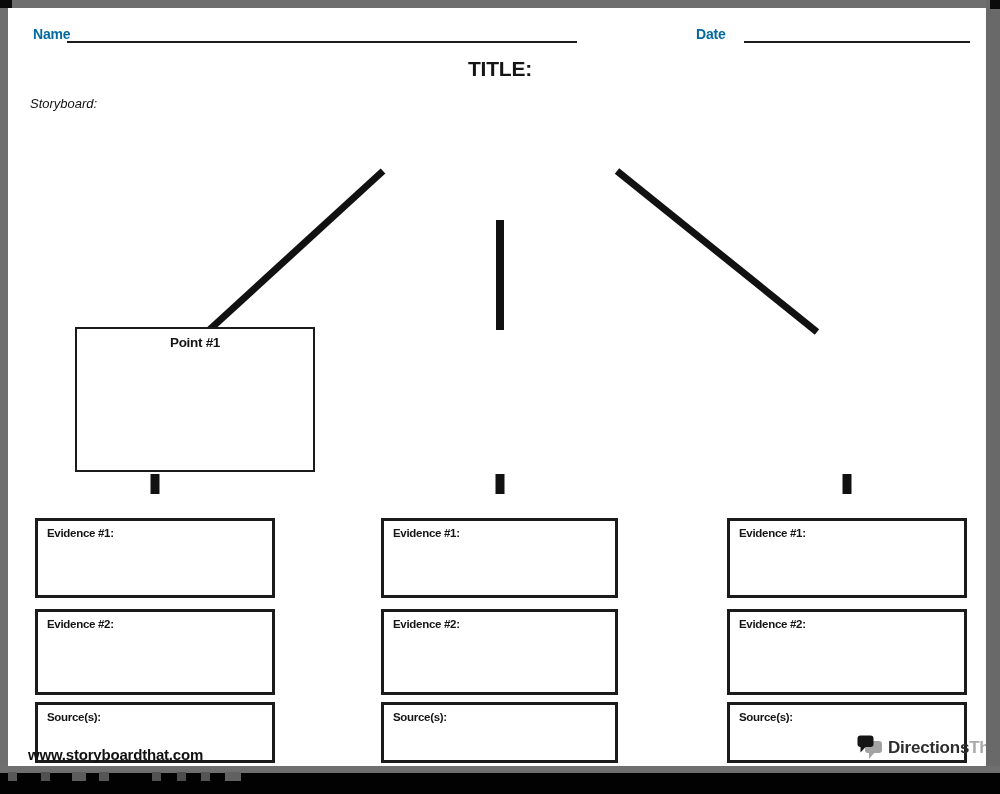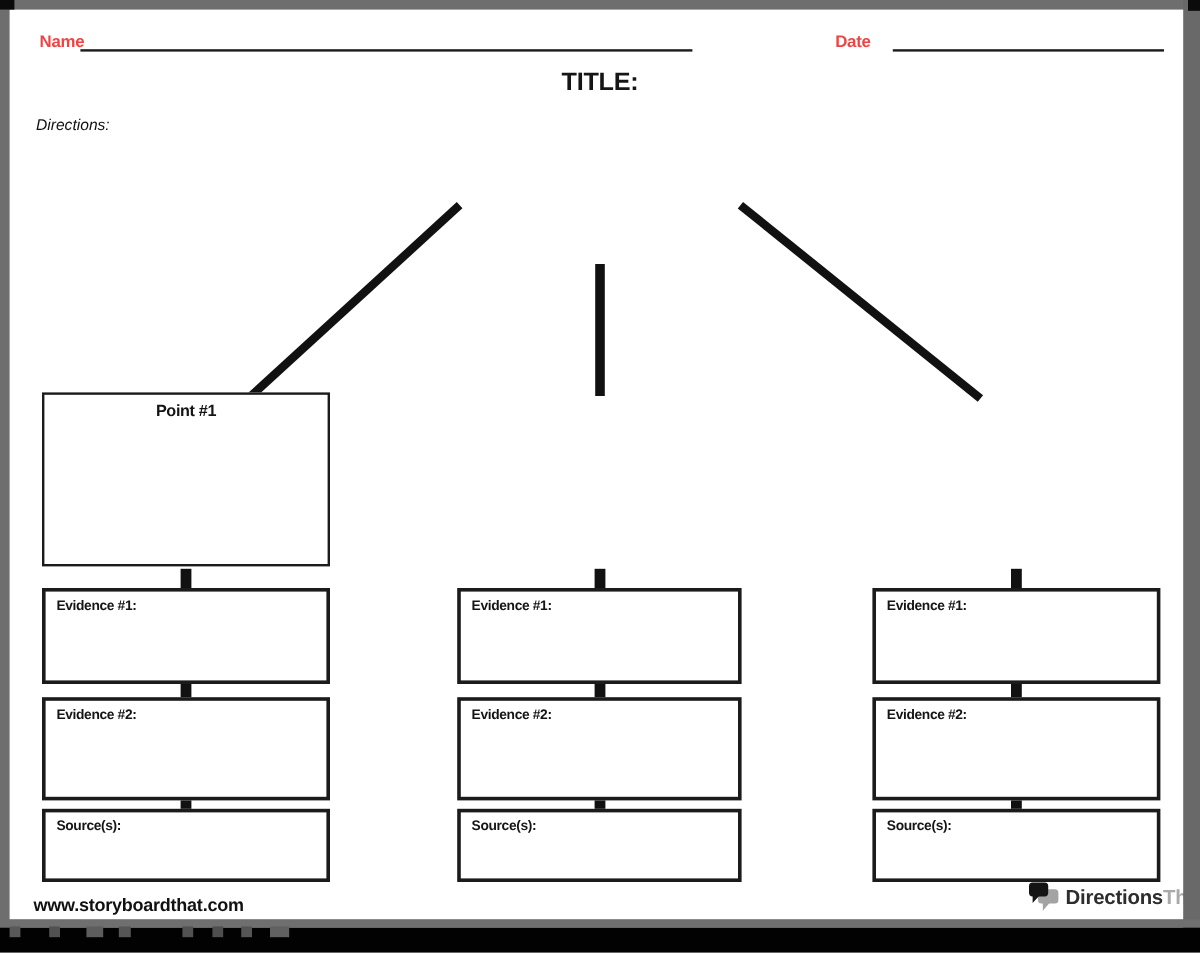--- a/index.html
+++ b/index.html
@@ -10,38 +10,38 @@
   .edge-top{position:absolute;left:0;top:0;width:1000px;height:8px;background:#6e6e6e;z-index:5;}
   .corner-tl{position:absolute;left:0;top:0;width:12px;height:8px;background:#0b0b0b;z-index:6;}
   .corner-tr{position:absolute;left:990px;top:0;width:10px;height:9px;background:#0b0b0b;z-index:6;}
   .edge-left{position:absolute;left:0;top:0;width:8px;height:773px;background:#6e6e6e;z-index:5;}
   .edge-right{position:absolute;left:986px;top:0;width:14px;height:773px;background:#696969;z-index:5;}
   .band-gray{position:absolute;left:0;top:766px;width:1000px;height:7px;background:#6f6f6f;z-index:5;}
   .bar-black{position:absolute;left:0;top:773px;width:1000px;height:21px;background:#020202;z-index:6;}
   .tb-ic{position:absolute;top:772px;height:9px;z-index:7;}
 
   
-  .lbl{position:absolute;font-weight:bold;font-size:14px;color:#ef4444;letter-spacing:-0.2px;}
+  .lbl{position:absolute;font-weight:bold;font-size:14px;color:#0369a1;letter-spacing:-0.2px;}
   .blank-line{position:absolute;height:2px;background:#1c1c1c;}
   .title{position:absolute;left:400px;top:57px;width:200px;text-align:center;
          font-weight:bold;font-size:21px;color:#151515;letter-spacing:-0.2px;}
   .directions{position:absolute;left:30px;top:96px;font-style:italic;font-size:13px;color:#111;}
 
   
   .connectors{position:absolute;left:0;top:0;width:1000px;height:794px;z-index:1;}
   .connectors line{stroke:#111;}
 
   
   .box{position:absolute;background:#fff;border:2px solid #1b1b1b;box-sizing:border-box;z-index:2;}
-  .box.heavy{border-width:3px;}
+  .box.heavy{border-width:3px;margin-top:28px;}
   .opinion{left:382px;top:122px;width:236px;height:101px;}
   .col-l{left:35px;width:240px;}
   .col-m{left:381px;width:237px;}
   .col-r{left:727px;width:240px;}
-  .row-point{top:327px;height:145px;}
+  .row-point{top:327px;height:145px;margin-left:40px;}
   .row-ev1{top:490px;height:80px;}
   .row-ev2{top:581px;height:86px;}
   .row-src{top:674px;height:61px;}
   .center-label{display:block;text-align:center;padding-top:6px;font-weight:bold;
                 font-size:13.5px;color:#151515;letter-spacing:-0.3px;}
   .corner-label{display:block;padding:6px 9px;font-weight:bold;font-size:11.5px;
                 color:#151515;letter-spacing:-0.3px;}
 
   
   .footer-url{position:absolute;left:28px;top:746px;font-weight:bold;font-size:15px;
@@ -72,21 +72,21 @@
     <line x1="847" y1="474" x2="847" y2="494" stroke-width="9"></line>
     <line x1="847" y1="567" x2="847" y2="585" stroke-width="9"></line>
     <line x1="847" y1="660" x2="847" y2="678" stroke-width="9"></line>
   </svg>
 
   <span class="lbl" style="left:33px;top:26px;">Name</span>
   <div class="blank-line" style="left:67px;top:41px;width:510px;"></div>
   <span class="lbl" style="left:696px;top:26px;">Date</span>
   <div class="blank-line" style="left:744px;top:41px;width:226px;"></div>
   <div class="title">TITLE:</div>
-  <div class="directions">Directions:</div>
+  <div class="directions">Storyboard:</div>
 
 
   <div class="box col-l row-point">
     <span class="center-label">Point #1</span>
   </div>
   <div class="box heavy col-l row-ev1">
     <span class="corner-label">Evidence #1:</span>
   </div>
   <div class="box heavy col-l row-ev2">
     <span class="corner-label">Evidence #2:</span>

